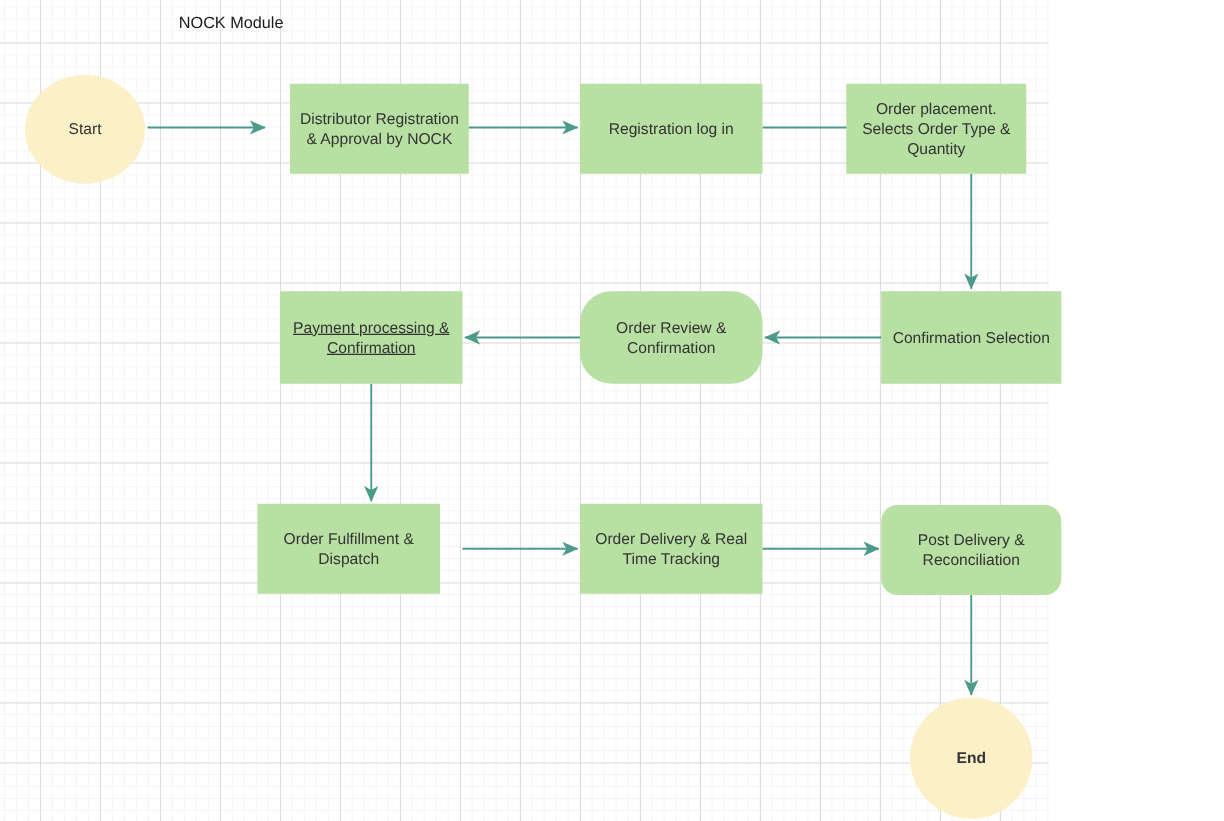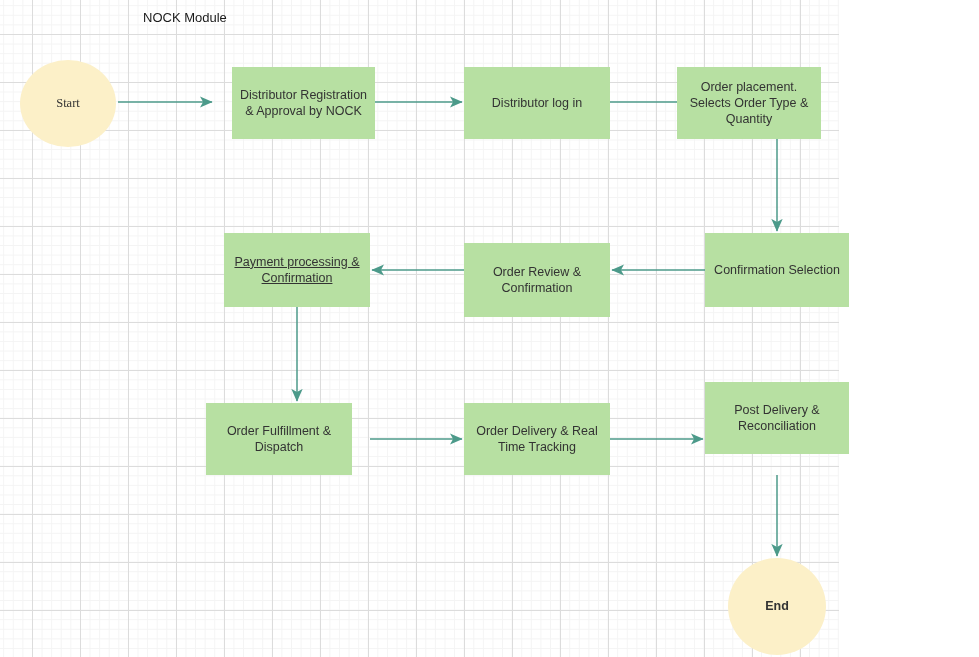--- a/index.html
+++ b/index.html
@@ -90,25 +90,25 @@
         <path class="edge" d="M297,307 L297,401" marker-end="url(#arrowhead)"></path>
         <path class="edge" d="M370,439 L462,439" marker-end="url(#arrowhead)"></path>
         <path class="edge" d="M610,439 L703,439" marker-end="url(#arrowhead)"></path>
         <path class="edge" d="M777,475 L777,556" marker-end="url(#arrowhead)"></path>
       </g>
   </svg>
 
   <div class="diagram-title">NOCK Module</div>
 
   <div id="nodes">
-      <div class="node circle" style="left: 20px; top: 60px; width: 96px; height: 87px; font-family: Liberation Serif, serif;">Start</div>
+      <div class="node circle" style="left: 20px; top: 60px; width: 96px; height: 87px;">Start</div>
       <div class="node rect" style="left: 232px; top: 67px; width: 143px; height: 72px;">Distributor Registration &amp; Approval by NOCK</div>
-      <div class="node rect" style="left: 464px; top: 67px; width: 146px; height: 72px;">Distributor log in</div>
+      <div class="node rect" style="left: 464px; top: 67px; width: 146px; height: 72px;">Registration log in</div>
       <div class="node rect" style="left: 677px; top: 67px; width: 144px; height: 72px;">Order placement. Selects Order Type &amp; Quantity</div>
       <div class="node rect" style="left: 705px; top: 233px; width: 144px; height: 74px;">Confirmation Selection</div>
-      <div class="node rect" style="left: 464px; top: 243px; width: 146px; height: 74px;">Order Review &amp; Confirmation</div>
+      <div class="node rect" style="left: 464px; top: 233px; width: 146px; height: 74px; border-radius: 25px;">Order Review &amp; Confirmation</div>
       <div class="node rect" style="left: 224px; top: 233px; width: 146px; height: 74px; text-decoration: underline;">Payment processing &amp; Confirmation</div>
       <div class="node rect" style="left: 206px; top: 403px; width: 146px; height: 72px;">Order Fulfillment &amp; Dispatch</div>
       <div class="node rect" style="left: 464px; top: 403px; width: 146px; height: 72px;">Order Delivery &amp; Real Time Tracking</div>
-      <div class="node rect" style="left: 705px; top: 382px; width: 144px; height: 72px;">Post Delivery &amp; Reconciliation</div>
+      <div class="node rect" style="left: 705px; top: 404px; width: 144px; height: 72px; border-radius: 13px;">Post Delivery &amp; Reconciliation</div>
       <div class="node circle" style="left: 728px; top: 558px; width: 98px; height: 97px; font-weight: bold;">End</div>
     </div>
 </div>
 
 </body></html>

